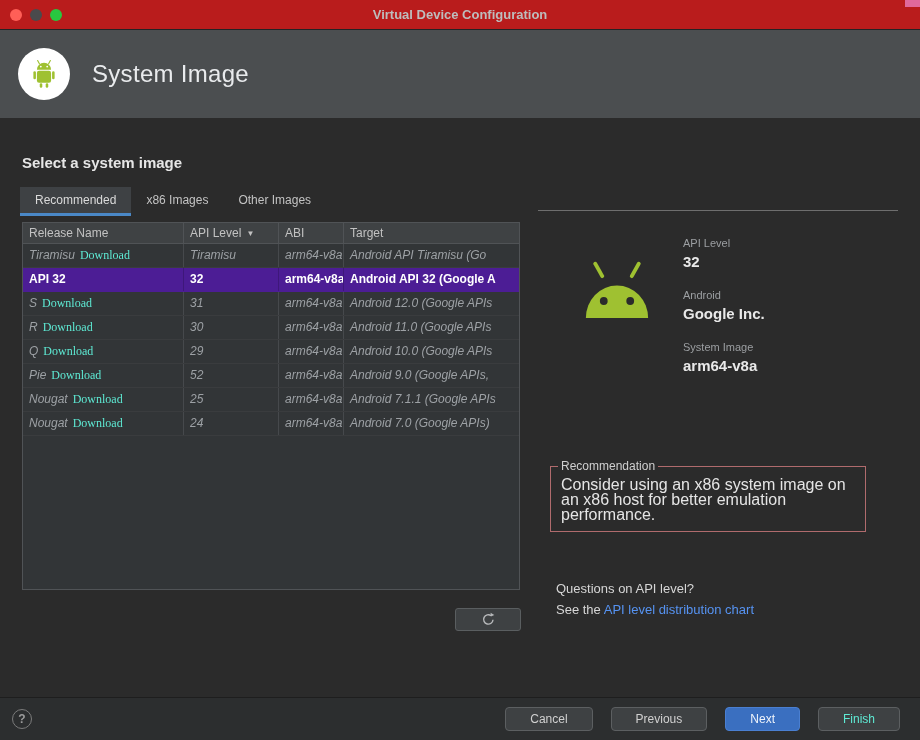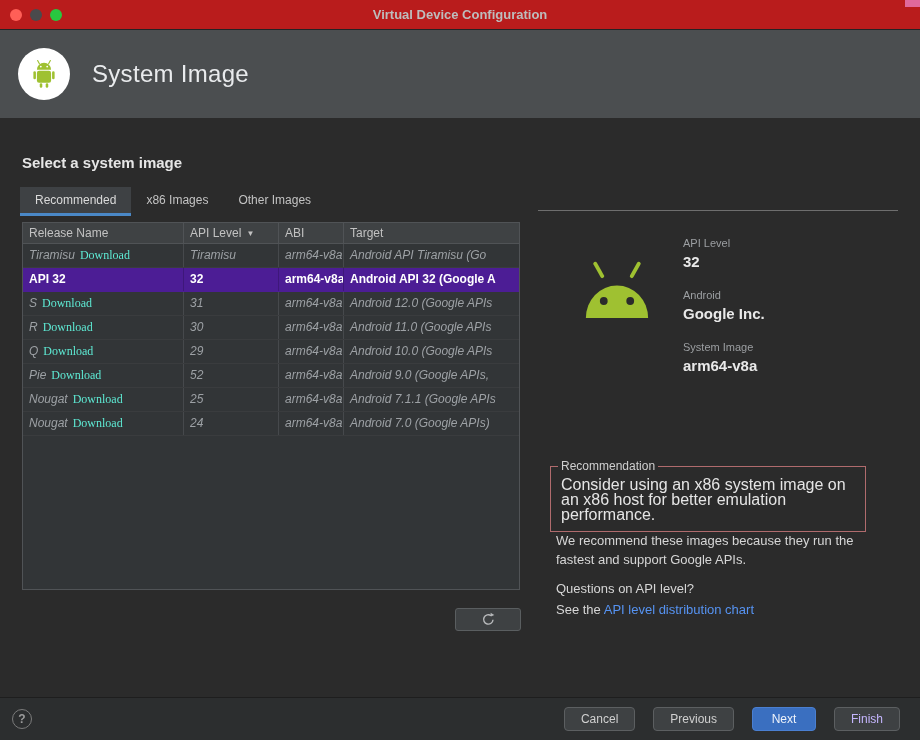--- a/index.html
+++ b/index.html
@@ -81,23 +81,23 @@
   .see a { color:#5693f2; text-decoration:none; cursor:pointer; }
 
   
   .footer { position:absolute; bottom:0; left:0; right:0; height:43px; background:#2c2e2f;
             border-top:1px solid #1e1e1e; display:flex; align-items:center; }
   .help { margin-left:12px; width:20px; height:20px; border-radius:50%;
           border:1px solid #7b7b7b; color:#9c9c9c; font-size:12px; font-weight:bold;
           display:flex; align-items:center; justify-content:center; cursor:default; }
   .footer-buttons { margin-left:auto; margin-right:20px; display:flex; gap:18px; }
   .btn { min-width:64px; height:24px; background:#3e4143; border:1px solid #5c5f61;
-         border-radius:4px; color:#d0d0d0; font-size:12px; font-family:inherit; padding:0 16px; cursor:default; }
+         border-radius:4px; color:#d0d0d0; font-size:12px; font-family:inherit; padding:0 24px; cursor:default; }
   .btn.primary { background:#3a6fc0; border-color:#4a7fd1; color:#eef3fa; }
-  .btn.disabled { color:#c4b5fd; }
+  .btn.disabled { color:#5eead4; }
 </style>
 </head>
 <body>
 
 <div class="window">
 
   <div class="titlebar">
     <div class="traffic-lights">
       <span class="tl red"></span>
       <span class="tl gray"></span>
@@ -235,21 +235,20 @@
           <div class="label">System Image</div>
           <div class="value">arm64-v8a</div>
         </div>
       </div>
 
       <fieldset class="recommendation">
         <legend>Recommendation</legend>
         <div class="rec-text">Consider using an x86 system image on an x86 host for better emulation performance.</div>
       </fieldset>
 
-      <div class="desc">We recommend these images because they run the fastest and support Google APIs.</div>
       <div class="question">Questions on API level?</div>
       <div class="see">
         <span>See the </span><a>API level distribution chart</a>
       </div>
     </div>
   </div>
 
   <div class="footer">
     <div class="help">?</div>
     <div class="footer-buttons">

